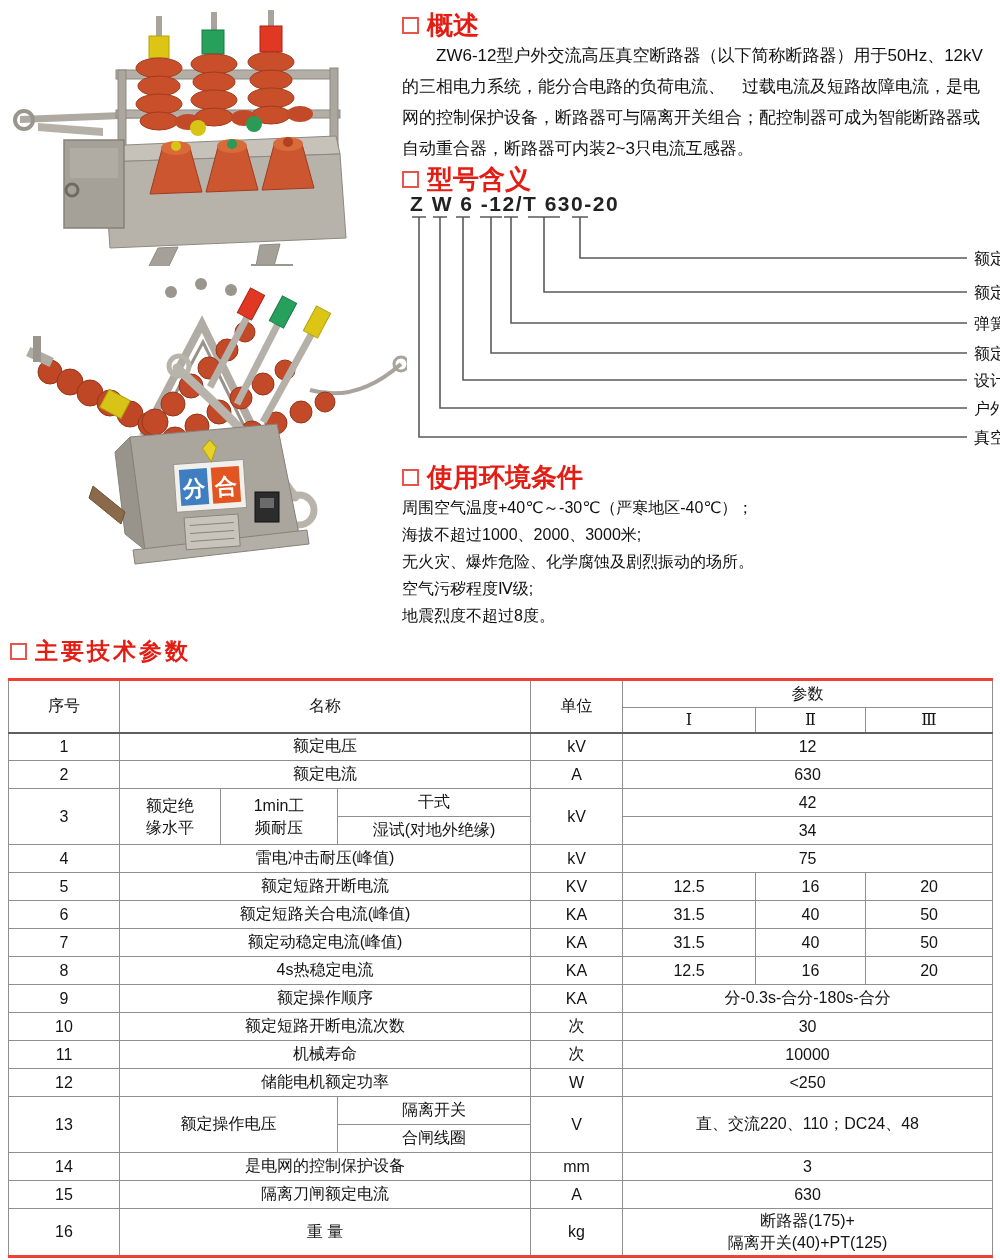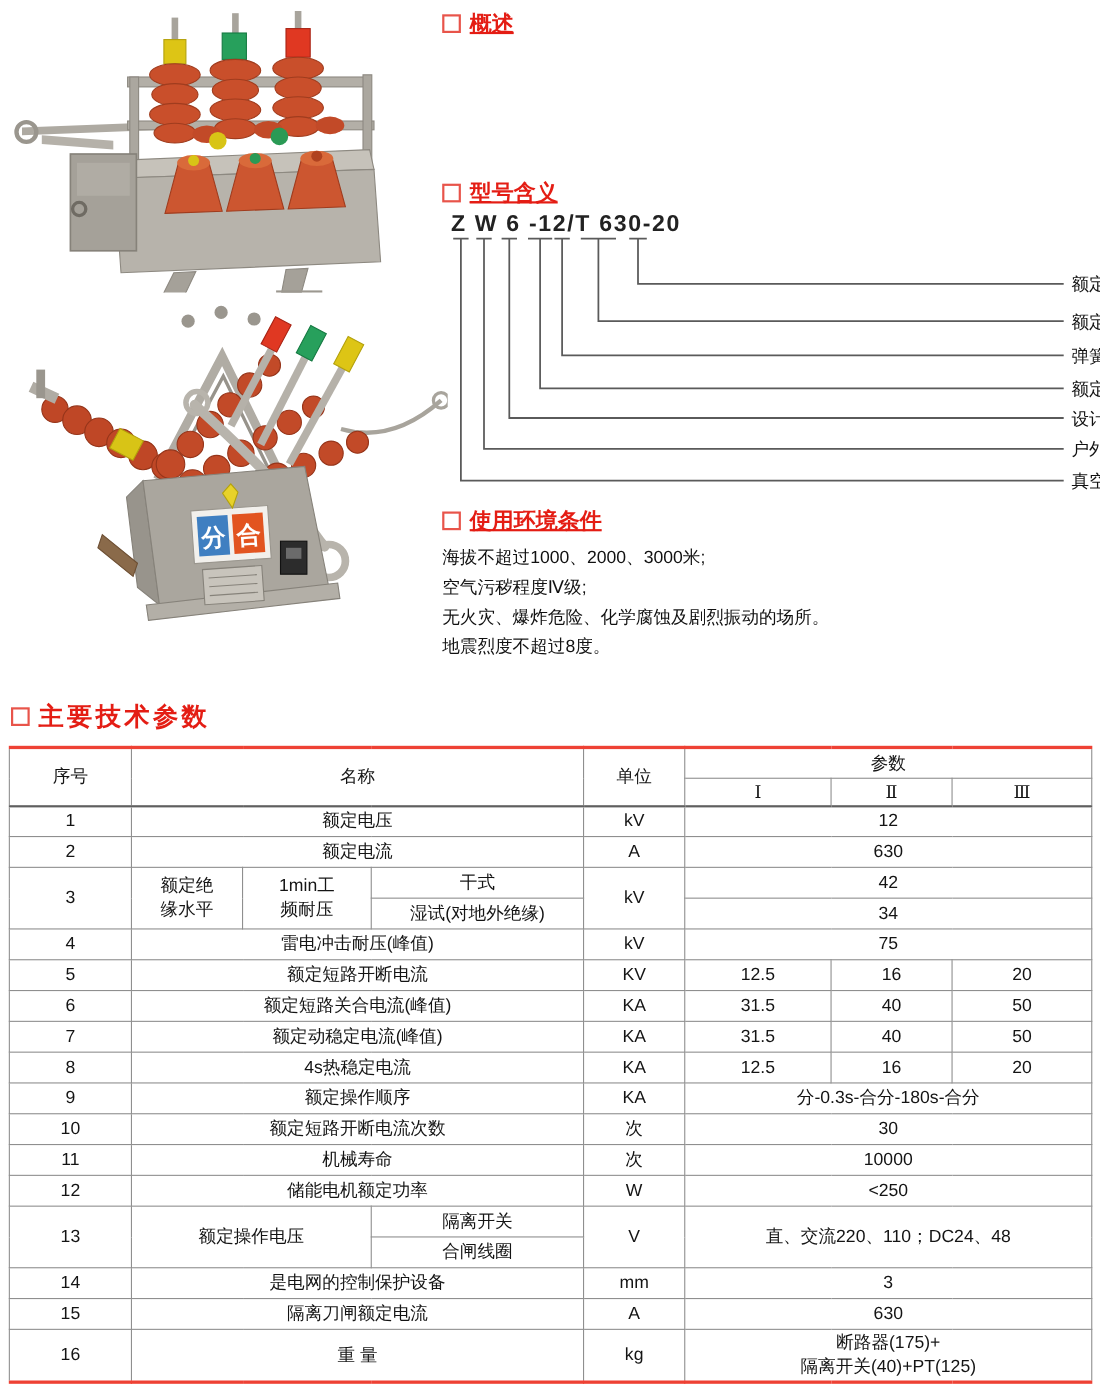--- a/index.html
+++ b/index.html
@@ -4,21 +4,21 @@
 <style>
   html,body{margin:0;padding:0;background:#fff;}
   #canvas{
     position:relative;width:1000px;height:1260px;background:#ffffff;overflow:hidden;
     font-family:"Liberation Sans","DejaVu Sans",sans-serif;color:#1c1c1c;
   }
   .abs{position:absolute;}
   
   .sec-head{display:flex;align-items:center;gap:8px;color:#e41d14;font-weight:bold;}
   .sec-head .sq{width:13px;height:13px;border:2px solid #e8544a;background:#fff;flex:0 0 auto;}
-  .h-small{font-size:20px;text-decoration:underline;}
+  .h-small{font-size:26px;}
   .h-big{font-size:23px;letter-spacing:3px;}
   
   .body-par{font-size:17px;line-height:31px;text-indent:2em;color:#111;}
   .model-code{font-size:21px;font-weight:bold;letter-spacing:1.5px;color:#222;}
   .model-label{position:absolute;font-size:16px;color:#111;white-space:nowrap;}
   .env-line{margin:0;font-size:16px;line-height:27px;color:#111;}
   
   table.ptable{
     border-collapse:collapse;table-layout:fixed;width:984px;
     border-top:3px solid #ee4134;border-bottom:3px solid #ee4134;
@@ -195,20 +195,21 @@
     <polygon points="78,214 110,240 106,252 74,226" fill="#8a6a4a" stroke="#6d4f33"></polygon>
   </svg>
 
   <div class="abs" style="left:402px;top:0;width:592px;height:660px">
 
     <div class="sec-head h-small abs" style="left:0;top:8px">
       <span class="sq"></span>
       <span>概述</span>
     </div>
 
+    <div class="body-par abs" style="left:0;top:40px;width:590px">ZW6-12型户外交流高压真空断路器（以下简称断路器）用于50Hz、12kV的三相电力系统，能分合电路的负荷电流、　过载电流及短路故障电流，是电网的控制保护设备，断路器可与隔离开关组合；配控制器可成为智能断路器或自动重合器，断路器可内装2~3只电流互感器。</div>
 
     <div class="sec-head h-small abs" style="left:0;top:162px">
       <span class="sq"></span>
       <span>型号含义</span>
     </div>
 
     <div class="model-code abs" style="left:8px;top:192px">Z W 6 -12/T 630-20</div>
 
     <svg class="abs" style="left:0;top:0" width="592" height="460" viewBox="0 0 592 460">
       <g stroke="#5a5a5a" stroke-width="1.6" fill="none">
@@ -229,23 +230,24 @@
     <div class="model-label" style="left:572px;top:371px">设计序号</div>
     <div class="model-label" style="left:572px;top:399px">户外型</div>
     <div class="model-label" style="left:572px;top:428px">真空断路器</div>
 
     <div class="sec-head h-small abs" style="left:0;top:460px">
       <span class="sq"></span>
       <span>使用环境条件</span>
     </div>
 
     <div class="abs" style="left:0;top:494px;width:590px">
+      <p class="env-line">周围空气温度+40℃～-30℃（严寒地区-40℃）；</p>
       <p class="env-line">海拔不超过1000、2000、3000米;</p>
+      <p class="env-line">无火灾、爆炸危险、化学腐蚀及剧烈振动的场所。</p>
       <p class="env-line">空气污秽程度Ⅳ级;</p>
-      <p class="env-line">无火灾、爆炸危险、化学腐蚀及剧烈振动的场所。</p>
       <p class="env-line">地震烈度不超过8度。</p>
     </div>
   </div>
 
   <div class="sec-head h-big abs" style="left:10px;top:636px">
     <span class="sq"></span>
     <span>主要技术参数</span>
   </div>
 
   <table class="ptable abs" style="left:8px;top:678px">

